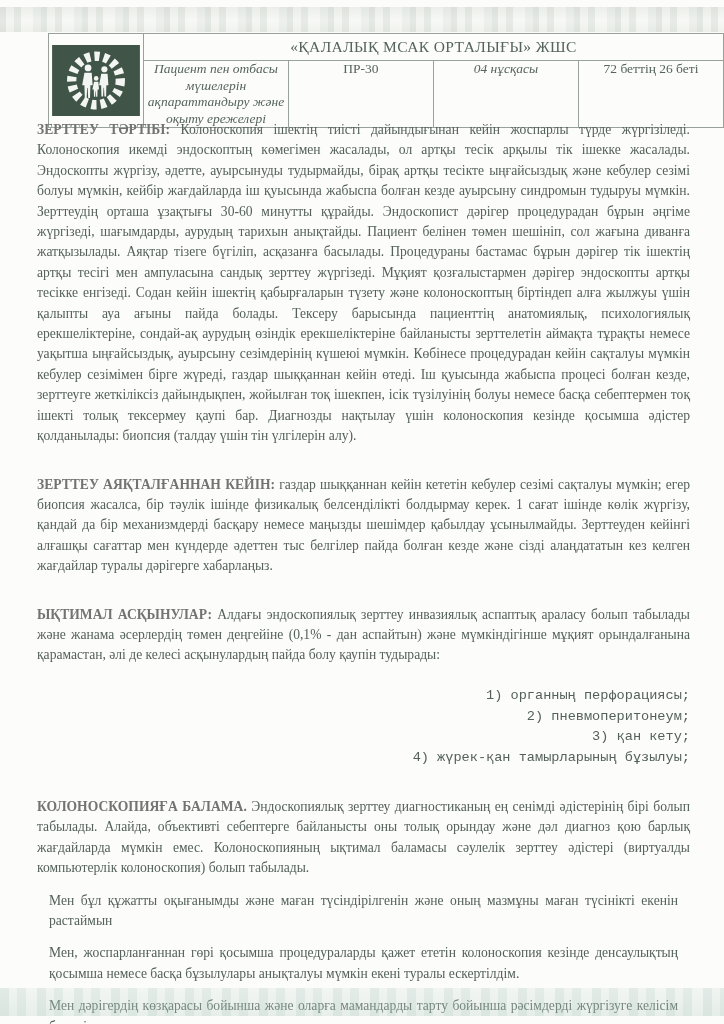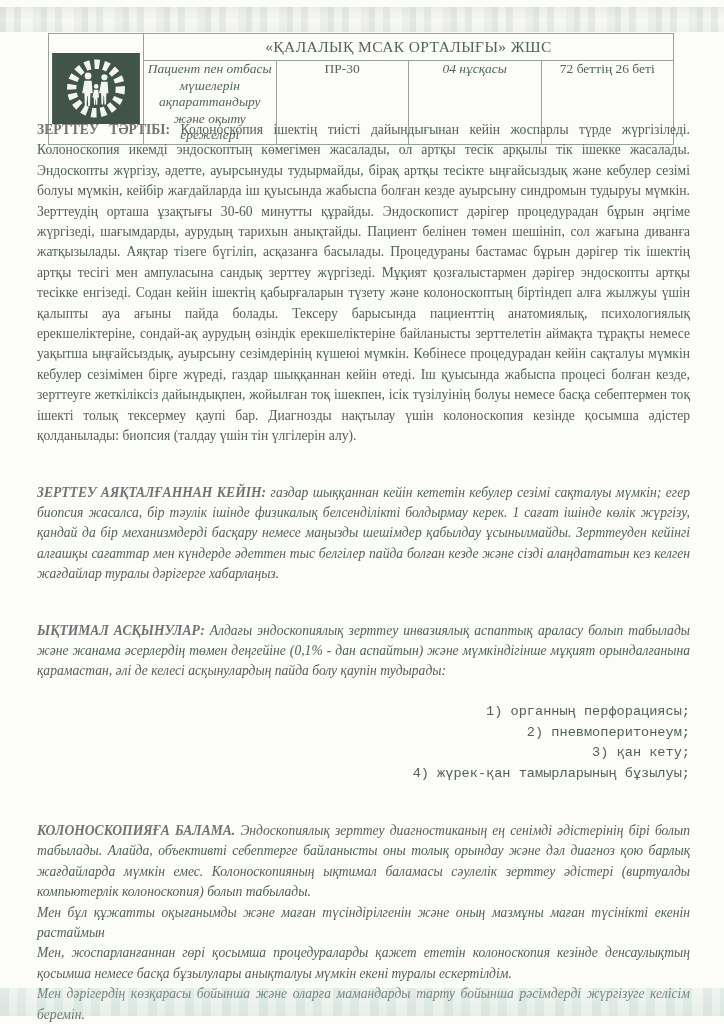--- a/index.html
+++ b/index.html
@@ -35,21 +35,21 @@
       repeating-linear-gradient(90deg,
         rgba(150,182,172,.18) 0 9px,
         rgba(208,224,218,.10) 9px 17px,
         rgba(165,195,185,.20) 17px 26px,
         rgba(225,236,232,.08) 26px 37px),
       linear-gradient(180deg, rgba(205,222,216,.18), rgba(180,205,196,.28));
   }
   
   table.hdr{
     position:absolute;left:48px;top:33px;
-    width:626px;border-collapse:collapse;
+    width:676px;border-collapse:collapse;
     table-layout:fixed;
     color:#51605a;
   }
   table.hdr td{
     border:1px solid #98a29b;
     padding:0;
   }
   td.logo-cell{width:94px;height:77px;vertical-align:middle;text-align:center;}
   td.logo-cell svg{display:block;margin:2px auto;}
   td.org-cell{
@@ -61,25 +61,25 @@
   td.code-cell{width:71px;padding-top:4px;}
   td.ver-cell{width:79px;padding-top:4px;font-style:italic;}
   td.pages-cell{width:130px;padding-top:4px;}
   
   .bodytext{
     position:absolute;left:37px;top:120px;width:653px;
     font-size:13.6px;line-height:20.4px;color:#54615a;
     text-align:justify;
   }
   .bodytext p{margin:0;}
-  .bodytext p.gap{margin-top:36px;font-style:italic;}
+  .bodytext p.gap{margin-top:28px;}
   .bodytext b{color:#737373;font-weight:bold;}
   .list{margin:20px 0 0 0;text-align:right;font-family:Liberation Mono, monospace;}
   .list div{line-height:20.8px;}
-  .consent p{margin:0;font-style:italic;}
+  .consent p{margin:12px;}
 </style>
 </head>
 <body>
 
 <div class="page">
 
   <div class="scan-band top"></div>
 
   <table class="hdr">
     <tbody>

